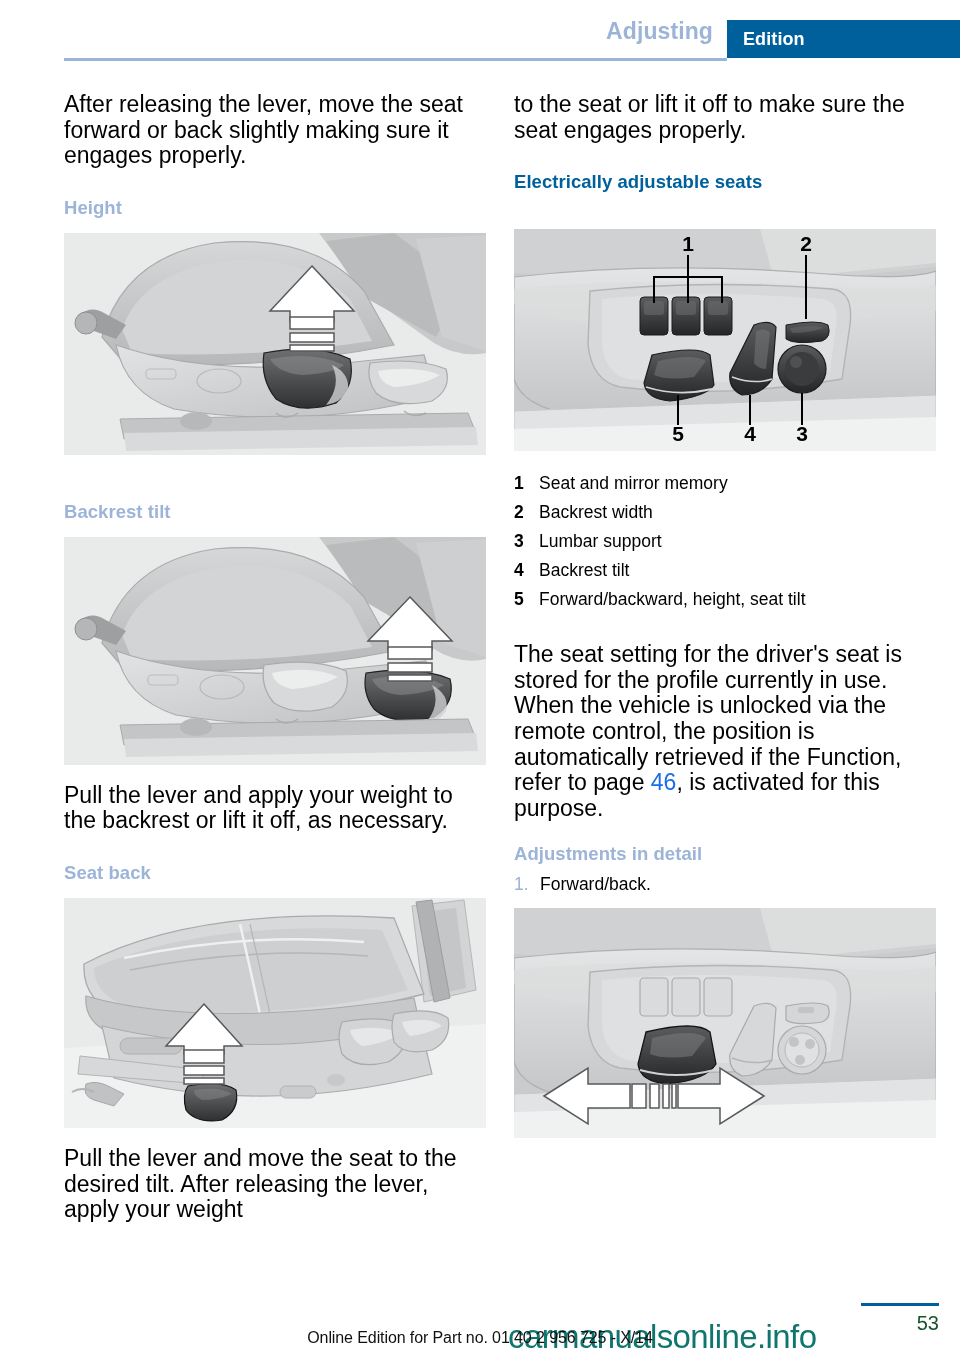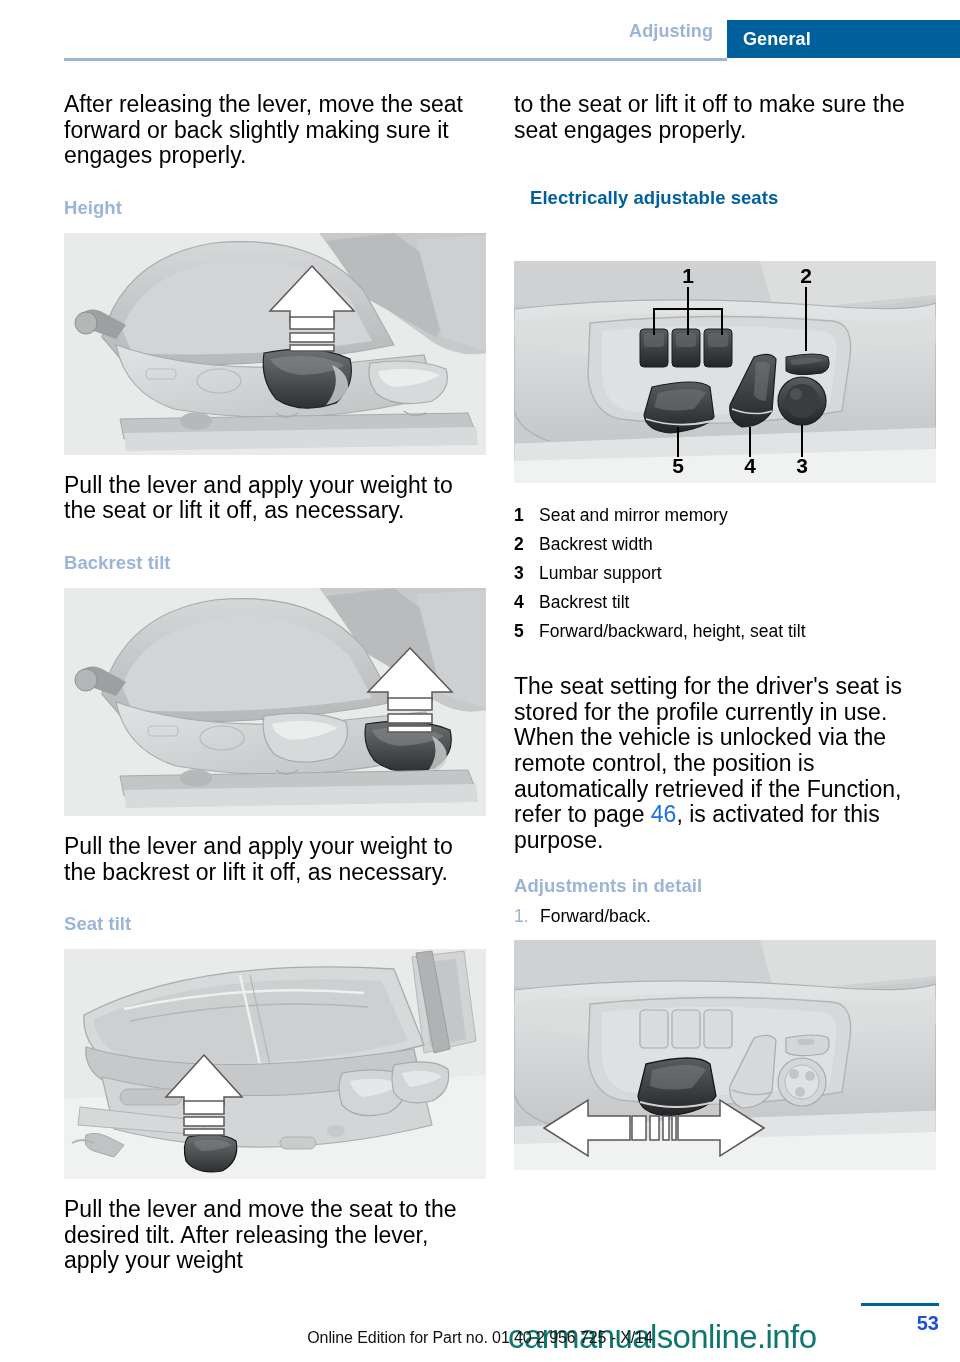--- a/index.html
+++ b/index.html
@@ -20,21 +20,21 @@
     top: 20px; left: 0; right: 0;
     height: 38px;
     display: flex;
     justify-content: flex-end;
     align-items: stretch;
   }
   .header-section-label {
     display: flex;
     align-items: center;
     padding: 0 14px 15px 0;
-    font-size: 18px;
+    font-size: 23px;
     font-weight: bold;
     color: #9cb4d8;
     letter-spacing: 0.1px;
   }
   .header-chapter-tab {
     background: #00609c;
     color: #ffffff;
     font-size: 18px;
     font-weight: bold;
     display: flex;
@@ -71,21 +71,21 @@
     font-size: 23px;
     line-height: 25.6px;
     color: #000;
     margin: 0;
   }
 
   h1.h-major {
     font-size: 18.5px;
     font-weight: bold;
     color: #00609c;
-    margin: 16px;
+    margin: 0;
     letter-spacing: 0.05px;
   }
   h2.h-minor {
     font-size: 18.5px;
     font-weight: bold;
     color: #9cb4d8;
     margin: 0;
     letter-spacing: 0.05px;
   }
 
@@ -145,22 +145,22 @@
     top: 1303px;
     width: 78px;
     height: 3px;
     background: #00609c;
   }
   .page-number {
     position: absolute;
     right: 21px;
     top: 1312px;
     font-size: 20px;
-    font-weight: bold;
-    color: #1d4ed8;
+    font-weight: normal;
+    color: #14532d;
   }
   .footer-edition {
     position: absolute;
     left: 0; right: 0;
     top: 1329px;
     text-align: center;
     font-size: 16px;
     color: #111;
     letter-spacing: -0.1px;
   }
@@ -173,21 +173,21 @@
     letter-spacing: -0.6px;
     white-space: nowrap;
     pointer-events: none;
   }
 </style>
 </head>
 <body>
 
 <div class="page-header">
   <div class="header-section-label">Adjusting</div>
-  <div class="header-chapter-tab">General</div>
+  <div class="header-chapter-tab">Edition</div>
 </div>
 <div class="header-rule"></div>
 
 <div class="columns">
 
   <div class="col col-left">
 
     <p class="body-text">After releasing the lever, move the seat forward or back slightly making sure it engages properly.</p>
 
     <div class="sp-28"></div>
@@ -245,21 +245,20 @@
           <polygon points="248,33 290,78 270,78 270,88 226,88 226,78 206,78" fill="#ffffff" stroke="#59595b" stroke-width="1.5"></polygon>
           <rect x="226" y="84" width="44" height="12" fill="#ffffff" stroke="#59595b" stroke-width="1.5"></rect>
           <rect x="226" y="100" width="44" height="9" fill="#ffffff" stroke="#59595b" stroke-width="1.5"></rect>
           <rect x="226" y="112" width="44" height="6" fill="#ffffff" stroke="#59595b" stroke-width="1.5"></rect>
         </g>
       </svg>
     </div>
 
     <div class="sp-18"></div>
 
-    <p class="body-text">Pull the lever and apply your weight to the seat or lift it off, as necessary.</p>
 
     <div class="sp-28"></div>
 
     <h2 class="h-minor">Backrest tilt</h2>
 
     <div class="sp-14"></div>
 
     <div class="figure" style="height:228px;">
       <svg viewBox="0 0 422 228" xmlns="http://www.w3.org/2000/svg" aria-hidden="true">
         <rect width="422" height="228" fill="#e9eaea"></rect>
@@ -293,21 +292,21 @@
         </g>
       </svg>
     </div>
 
     <div class="sp-18"></div>
 
     <p class="body-text">Pull the lever and apply your weight to the backrest or lift it off, as necessary.</p>
 
     <div class="sp-28"></div>
 
-    <h2 class="h-minor">Seat tilt</h2>
+    <h2 class="h-minor">Seat back</h2>
 
     <div class="sp-14"></div>
 
     <div class="figure" style="height:230px;">
       <svg viewBox="0 0 422 230" xmlns="http://www.w3.org/2000/svg" aria-hidden="true">
         <rect width="422" height="230" fill="#e9eaea"></rect>
 
         <path d="M0 150 L422 126 L422 230 L0 230 Z" fill="#f0f1f1"></path>
 
         <path d="M348 8 L400 2 L412 92 L360 104 Z" fill="#d2d4d5" stroke="#b5b7b8" stroke-width="1"></path>

